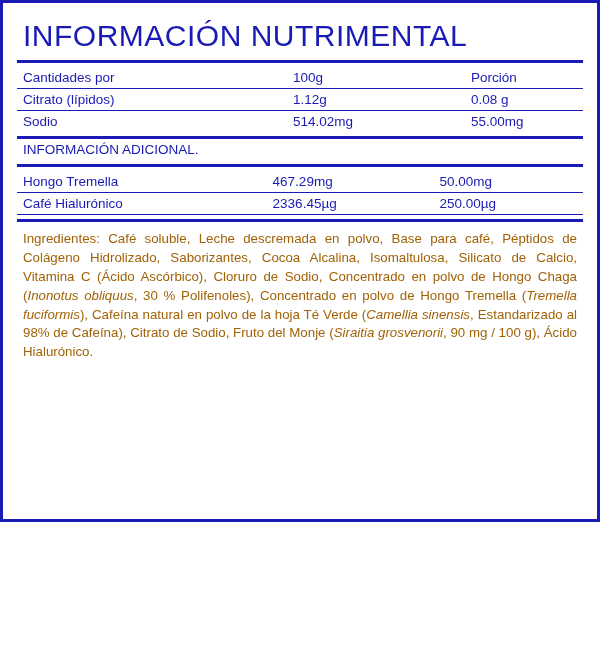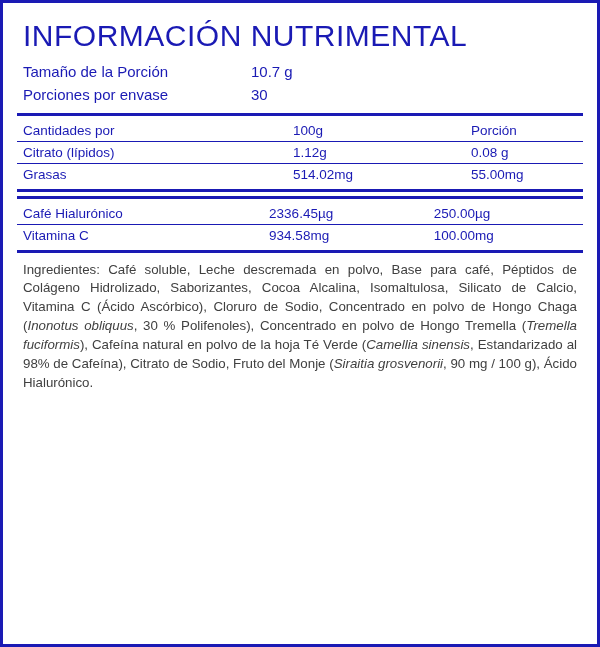--- a/index.html
+++ b/index.html
@@ -9,21 +9,21 @@
   }
   body {
     width: 600px;
     height: 647px;
     font-family: "Liberation Sans", sans-serif;
     color: #1a1aa8;
   }
   .panel {
     box-sizing: border-box;
     width: 600px;
-    height: 647px;
+    height: 522px;
     border: 3px solid #1a1ab4;
     padding: 10px 14px 8px 14px;
     position: relative;
   }
   .title {
     font-size: 30px;
     letter-spacing: 0.5px;
     font-weight: 400;
     color: #1a1ab4;
     margin: 6px 0 8px 6px;
@@ -73,85 +73,82 @@
   .section-head td {
     padding-top: 6px;
     padding-bottom: 6px;
     font-size: 13.5px;
   }
   .energy-100 { letter-spacing: -0.1px; }
   .ingredients {
     margin: 8px 6px 0 6px;
     font-size: 13.3px;
     line-height: 1.42;
-    color: #404040;
+    color: #a16207;
     text-align: justify;
   }
   .ingredients i { font-style: italic; }
   .spacer-sm { height: 4px; }
 </style>
 </head>
 <body>
 
 <div class="panel">
 
   <div class="title">INFORMACIÓN NUTRIMENTAL</div>
 
-  <div class="serving-block">
-    <div class="serving-row">
-      <span class="serving-label">Tamaño de la Porción</span>
-      <span class="serving-value">10.7 g</span>
-    </div>
-    <div class="serving-row">
-      <span class="serving-label">Porciones por envase</span>
-      <span class="serving-value">30</span>
-    </div>
-  </div>
 
   <div class="rule"></div>
   <div class="spacer-sm"></div>
 
   <table class="nutri">
     <tbody>
       <tr class="head-row line">
         <td class="col-name">Cantidades por</td>
         <td class="col-100 head-100">100g</td>
         <td class="col-port">Porción</td>
       </tr>
 
       <tr class="line">
         <td>Citrato (lípidos)</td>
         <td>1.12g</td>
         <td>0.08 g</td>
       </tr>
       <tr>
-        <td>Grasas</td>
+        <td>Sodio</td>
         <td>514.02mg</td>
         <td>55.00mg</td>
       </tr>
     </tbody>
   </table>
 
   <div class="rule"></div>
 
+  <table class="nutri">
+    <tbody>
+      <tr class="section-head">
+        <td colspan="3">INFORMACIÓN ADICIONAL.</td>
+      </tr>
+    </tbody>
+  </table>
 
   <div class="rule"></div>
   <div class="spacer-sm"></div>
 
   <table class="nutri">
     <tbody>
       <tr class="line">
+        <td>Hongo Tremella</td>
+        <td>467.29mg</td>
+        <td>50.00mg</td>
+      </tr>
+      <tr class="line">
         <td>Café Hialurónico</td>
         <td>2336.45µg</td>
         <td>250.00µg</td>
-      </tr>
-      <tr>
-        <td>Vitamina C</td>
-        <td>934.58mg</td>
-        <td>100.00mg</td>
       </tr>
     </tbody>
   </table>
 
   <div class="rule"></div>
 
   <div class="ingredients">
     <span>Ingredientes:</span><span> Café soluble, Leche descremada en polvo, Base para café, Péptidos de Colágeno Hidrolizado, Saborizantes, Cocoa Alcalina, Isomaltulosa, Silicato de Calcio, Vitamina C (Ácido Ascórbico), Cloruro de Sodio, Concentrado en polvo de Hongo Chaga (</span><i>Inonotus obliquus</i><span>, 30 % Polifenoles), Concentrado en polvo de Hongo Tremella (</span><i>Tremella fuciformis</i><span>), Cafeína natural en polvo de la hoja Té Verde (</span><i>Camellia sinensis</i><span>, Estandarizado al 98% de Cafeína), Citrato de Sodio, Fruto del Monje (</span><i>Siraitia grosvenorii</i><span>, 90 mg / 100 g), Ácido Hialurónico.</span>
   </div>
 

